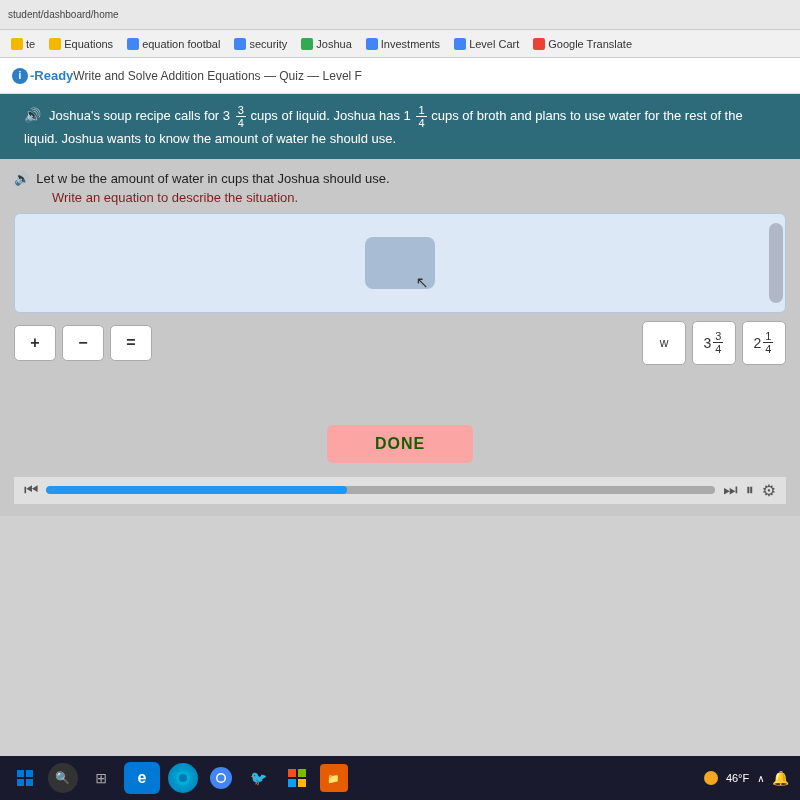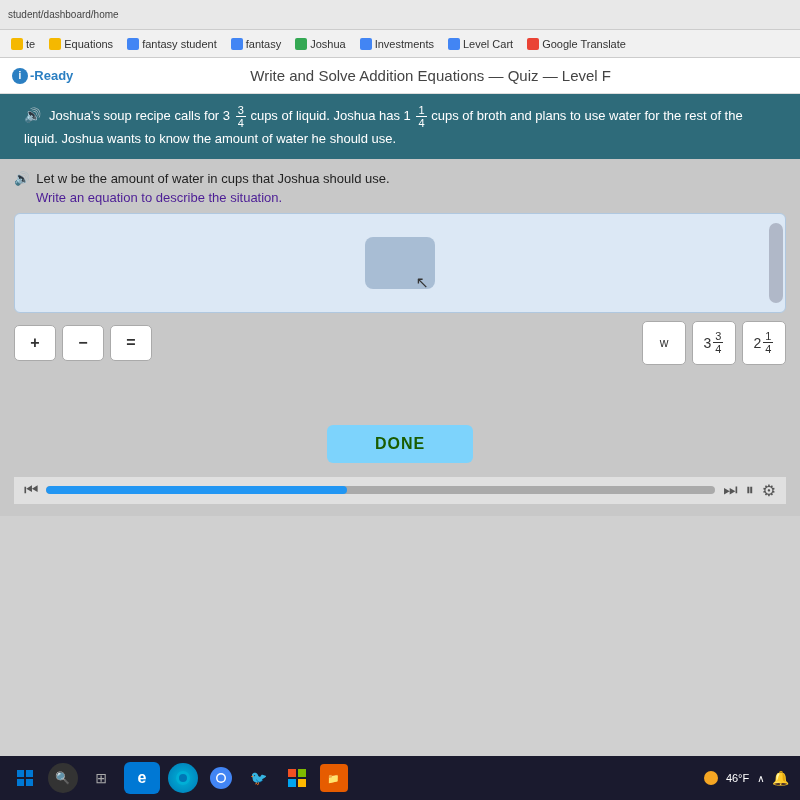--- a/index.html
+++ b/index.html
@@ -79,22 +79,22 @@
       width: 16px;
       height: 16px;
       font-size: 10px;
       display: flex;
       align-items: center;
       justify-content: center;
       font-weight: bold;
     }
     .iready-title {
       flex: 1;
-      text-align: center;
-      font-size: 15px;
+      text-align: left;
+      font-size: 12px;
       color: #444;
     }
 
     
     .problem-banner {
       background: #2e6b7a;
       color: white;
       padding: 10px 24px;
       font-size: 13px;
       line-height: 1.5;
@@ -211,21 +211,21 @@
     }
 
     
     .done-area {
       display: flex;
       justify-content: center;
       margin-top: 60px;
       margin-bottom: 14px;
     }
     .done-btn {
-      background: #7dd3fc;
+      background: #fca5a5;
       color: #1a5c00;
       font-size: 16px;
       font-weight: bold;
       padding: 10px 48px;
       border: none;
       border-radius: 6px;
       cursor: pointer;
       letter-spacing: 1px;
     }
 
@@ -366,25 +366,25 @@
   <span class="bookmark-item">
     <span class="bookmark-icon bm-yellow"></span>
     <span>te</span>
   </span>
   <span class="bookmark-item">
     <span class="bookmark-icon bm-yellow"></span>
     <span>Equations</span>
   </span>
   <span class="bookmark-item">
     <span class="bookmark-icon bm-blue"></span>
-    <span>fantasy student</span>
+    <span>equation footbal</span>
   </span>
   <span class="bookmark-item">
     <span class="bookmark-icon bm-blue"></span>
-    <span>fantasy</span>
+    <span>security</span>
   </span>
   <span class="bookmark-item">
     <span class="bookmark-icon bm-green"></span>
     <span>Joshua</span>
   </span>
   <span class="bookmark-item">
     <span class="bookmark-icon bm-blue"></span>
     <span>Investments</span>
   </span>
   <span class="bookmark-item">
@@ -425,21 +425,21 @@
   </span>
   <span> cups of broth and plans to use water for the rest of the liquid. Joshua wants to know the amount of water he should use.</span>
 </div>
 
 <div class="main-content">
 
   <div class="question-row">
     <span class="speaker-icon">🔊</span>
     <span>Let w be the amount of water in cups that Joshua should use.</span>
   </div>
-  <div style="font-size:13px; color:#4c1d95; margin-left: 22px; margin-bottom: 6px;">Write an equation to describe the situation.</div>
+  <div style="font-size:13px; color:#7f1d1d; margin-left: 38px; margin-bottom: 6px;">Write an equation to describe the situation.</div>
 
   <div class="equation-area" style="position: relative;">
     <div class="equation-block"></div>
     <div class="cursor-arrow">↖</div>
     <div class="scroll-indicator"></div>
   </div>
 
   <div class="operator-row">
     <div class="op-left">
       <button class="op-btn">+</button>

